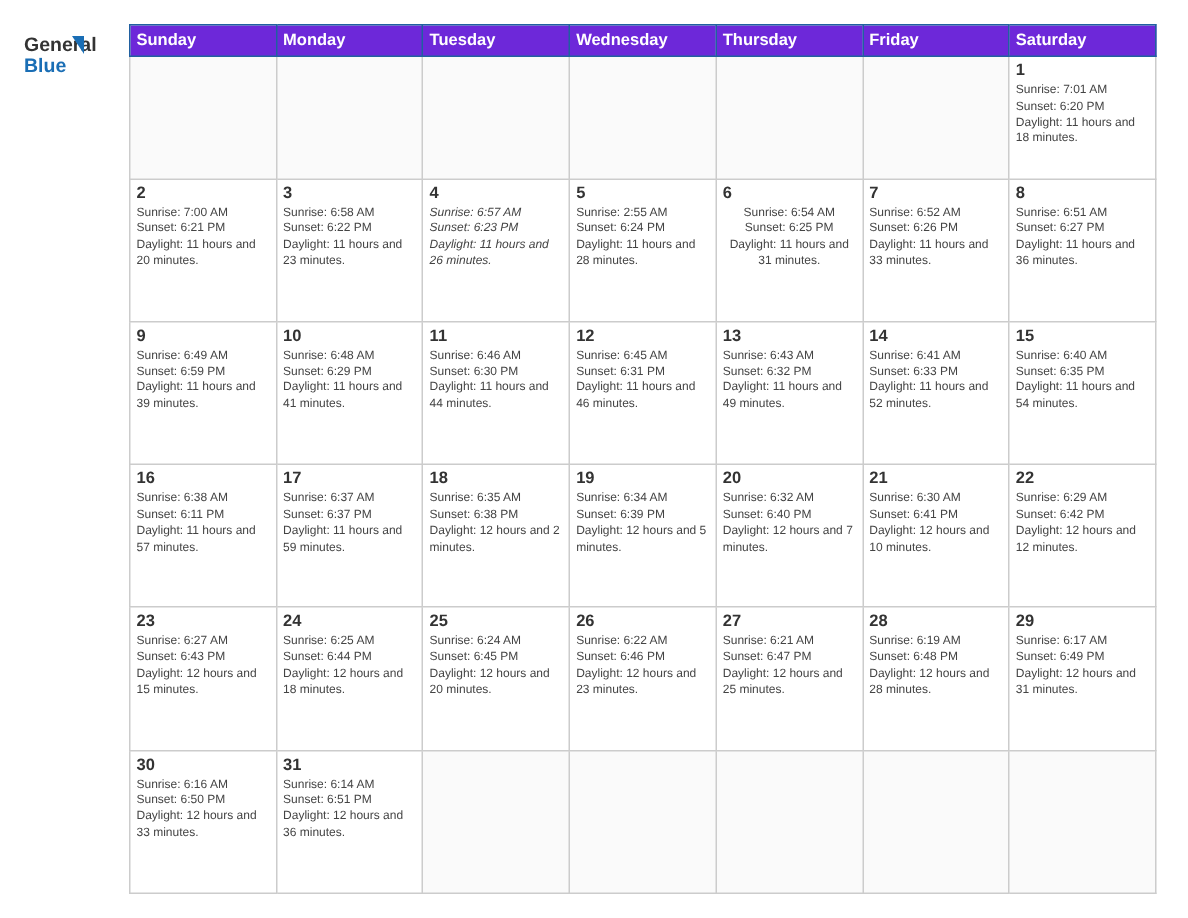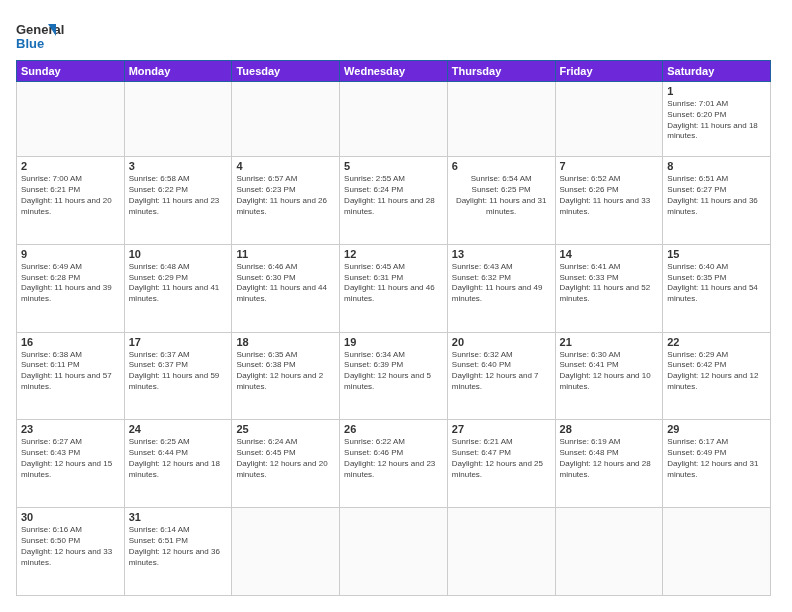--- a/index.html
+++ b/index.html
@@ -8,21 +8,21 @@
       background: #fff;
       width: 792px;
       height: 612px;
       overflow: hidden;
     }
     .page {
       width: 787px;
       height: 612px;
       padding: 16px;
       display: flex;
-      flex-direction: column;
+      flex-direction: row;
     }
     .header {
       display: flex;
       justify-content: space-between;
       align-items: flex-start;
       margin-bottom: 8px;
     }
     .logo {
       display: flex;
       align-items: center;
@@ -141,21 +141,21 @@
 Daylight: 11 hours and 20 minutes.</div>
           </td>
           <td>
             <span class="day-num">3</span>
             <div class="day-info" style="white-space: pre-line;">Sunrise: 6:58 AM
 Sunset: 6:22 PM
 Daylight: 11 hours and 23 minutes.</div>
           </td>
           <td>
             <span class="day-num">4</span>
-            <div class="day-info" style="white-space: pre-line;">Sunrise: 6:57 AM
+            <div class="day-info" style="white-space: pre-line; font-style: italic;">Sunrise: 6:57 AM
 Sunset: 6:23 PM
 Daylight: 11 hours and 26 minutes.</div>
           </td>
           <td>
             <span class="day-num">5</span>
             <div class="day-info" style="white-space: pre-line;">Sunrise: 2:55 AM
 Sunset: 6:24 PM
 Daylight: 11 hours and 28 minutes.</div>
           </td>
           <td>
@@ -174,21 +174,21 @@
             <span class="day-num">8</span>
             <div class="day-info" style="white-space: pre-line;">Sunrise: 6:51 AM
 Sunset: 6:27 PM
 Daylight: 11 hours and 36 minutes.</div>
           </td>
         </tr>
         <tr>
           <td>
             <span class="day-num">9</span>
             <div class="day-info" style="white-space: pre-line;">Sunrise: 6:49 AM
-Sunset: 6:28 PM
+Sunset: 6:59 PM
 Daylight: 11 hours and 39 minutes.</div>
           </td>
           <td>
             <span class="day-num">10</span>
             <div class="day-info" style="white-space: pre-line;">Sunrise: 6:48 AM
 Sunset: 6:29 PM
 Daylight: 11 hours and 41 minutes.</div>
           </td>
           <td>
             <span class="day-num">11</span>

